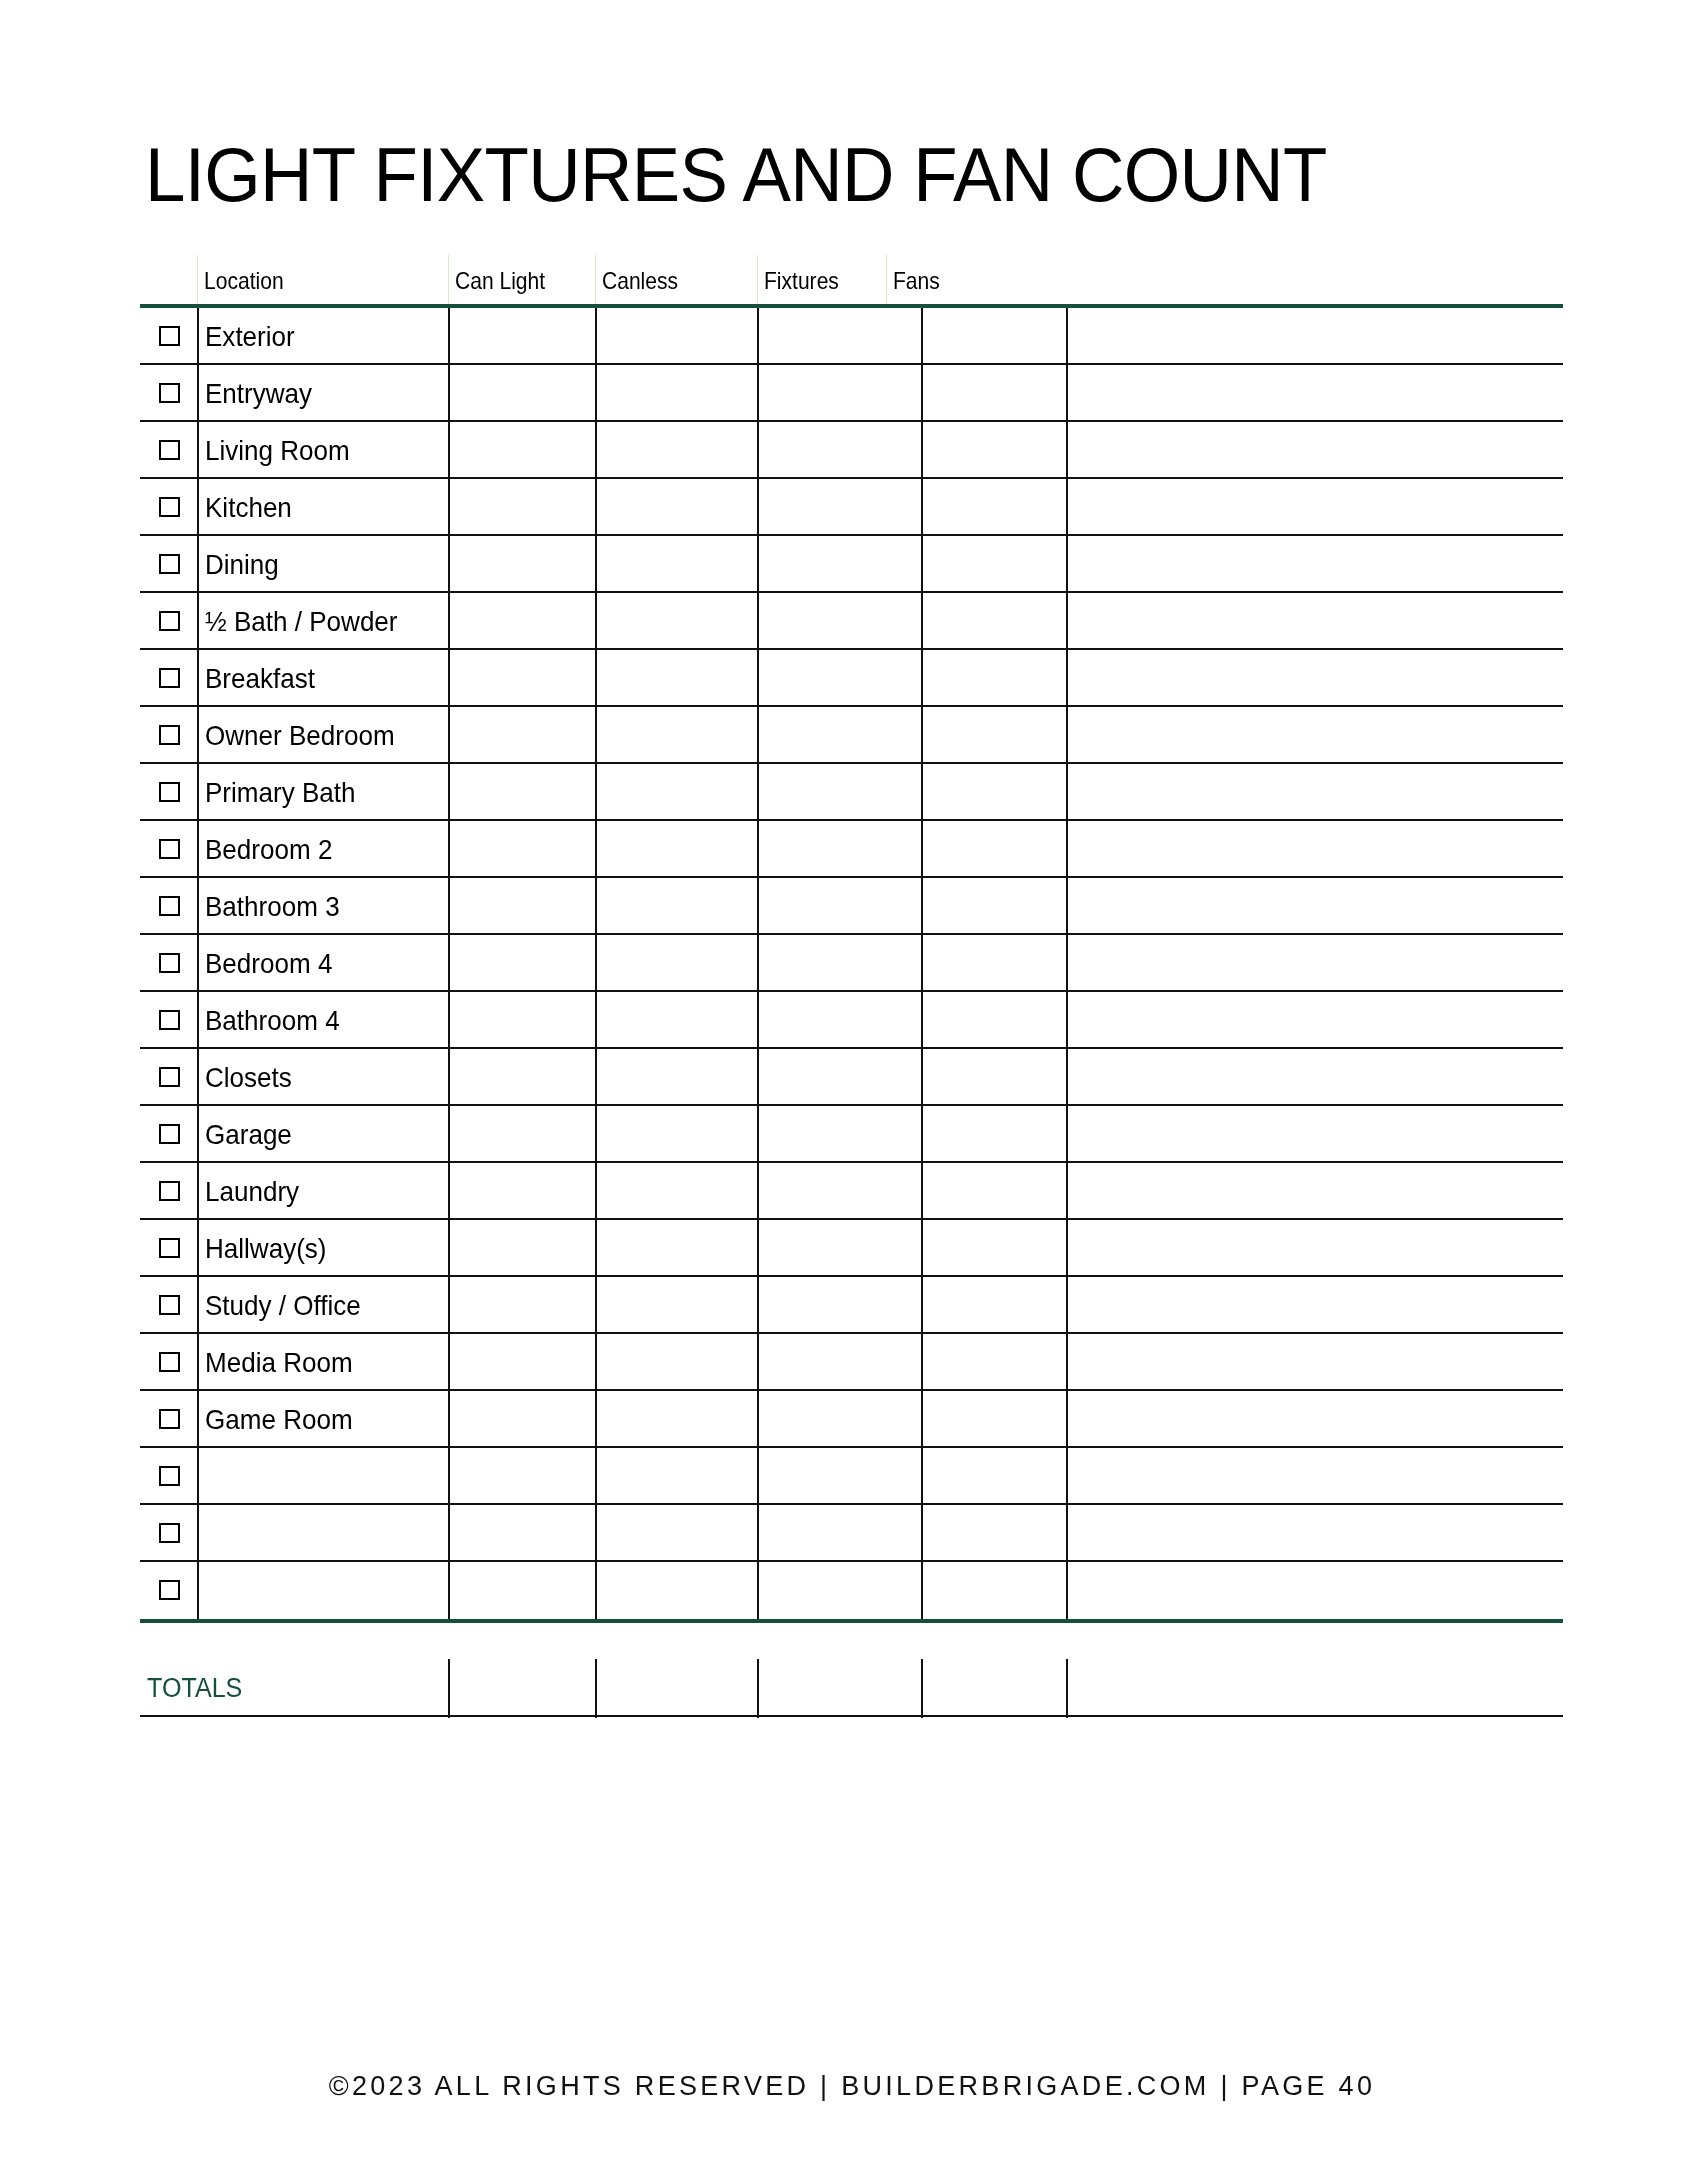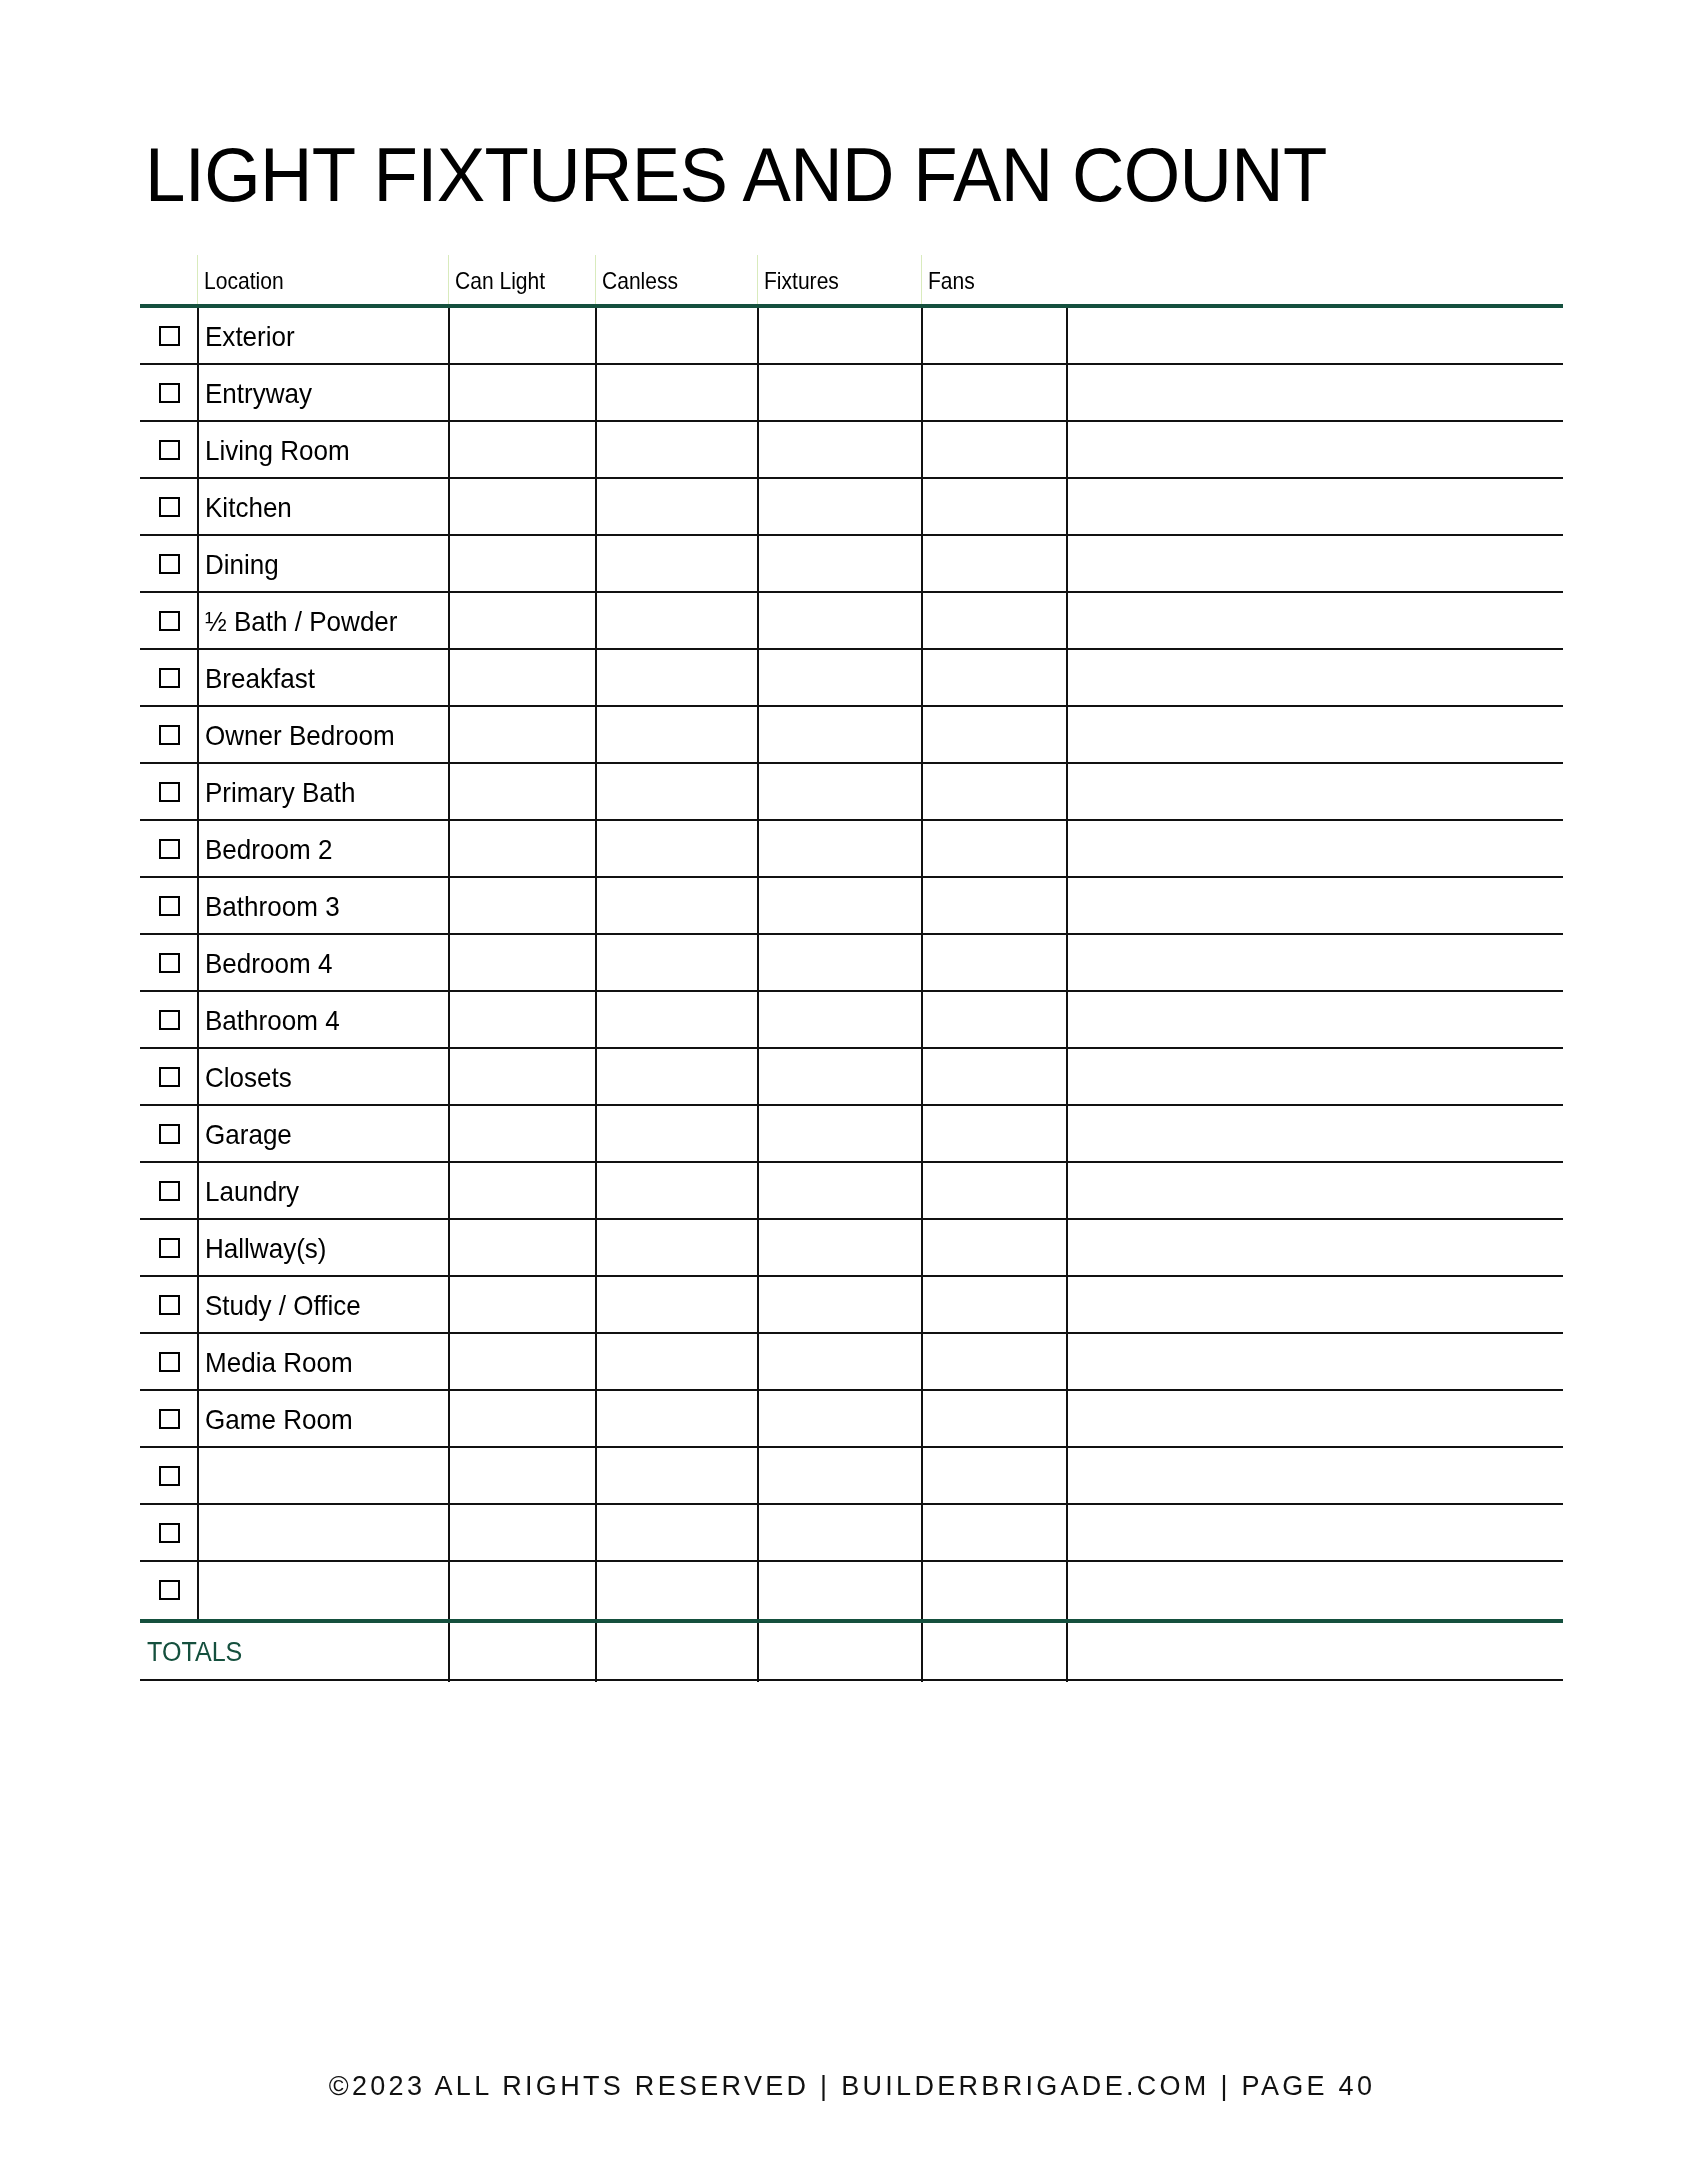--- a/index.html
+++ b/index.html
@@ -95,20 +95,21 @@
       line-height: 33px;
       white-space: nowrap;
       transform-origin: 0 0;
       transform: scaleX(0.93);
     }
     .totals {
       position: relative;
       height: 58px;
       box-sizing: border-box;
       border-bottom: 2.7px solid #111;
+      margin-top: 36px;
     }
     .totals .tlabel {
       position: absolute;
       left: 6.7px;
       top: 14px;
       font-size: 27px;
       line-height: 31px;
       color: #15503e;
       white-space: nowrap;
       transform-origin: 0 0;
@@ -140,21 +141,21 @@
       </div>
     <div class="hcell" style="left:308px;width:147px;">
         <span>Can Light</span>
       </div>
     <div class="hcell" style="left:455px;width:162px;">
         <span>Canless</span>
       </div>
     <div class="hcell" style="left:617px;width:164px;">
         <span>Fixtures</span>
       </div>
-    <div class="hcell" style="left:781px;width:145px;">
+    <div class="hcell" style="left:746px;width:145px;">
         <span>Fans</span>
       </div>
   </div>
   <div class="green-rule"></div>
 
   <div id="rows">
   <div class="row">
     <span class="cb"></span>
     <div class="vline" style="left:57px;"></div>
     <span class="loc">Exterior</span>

